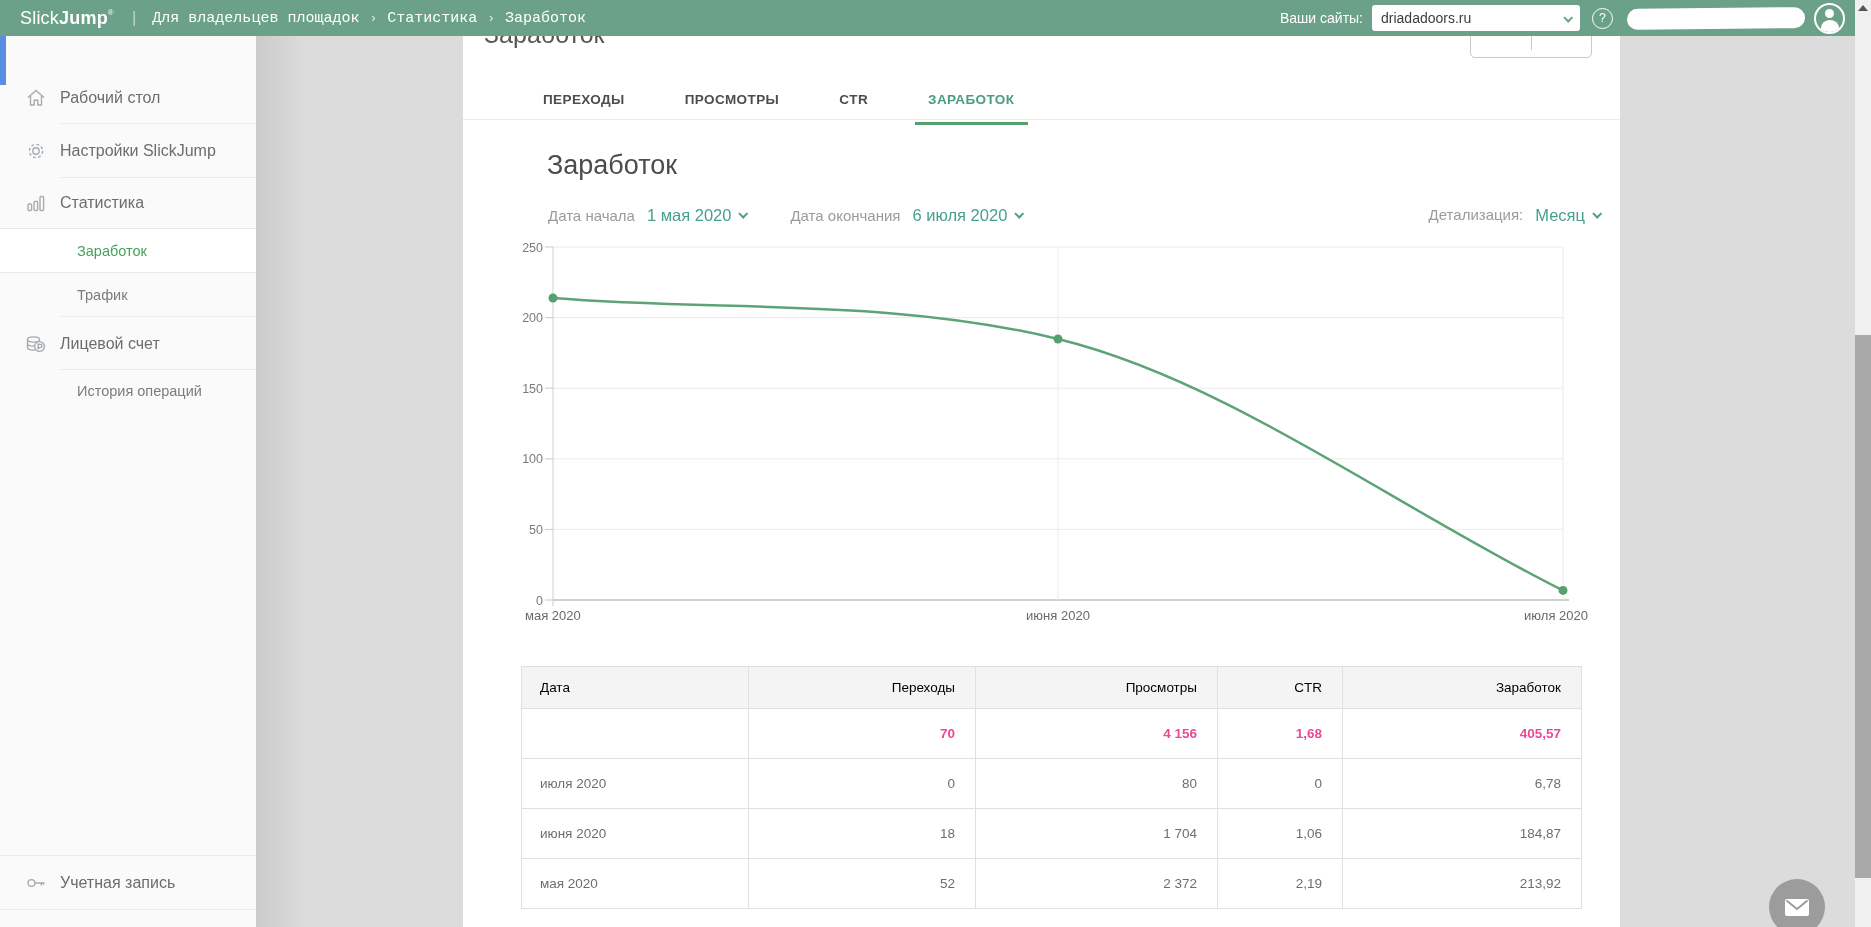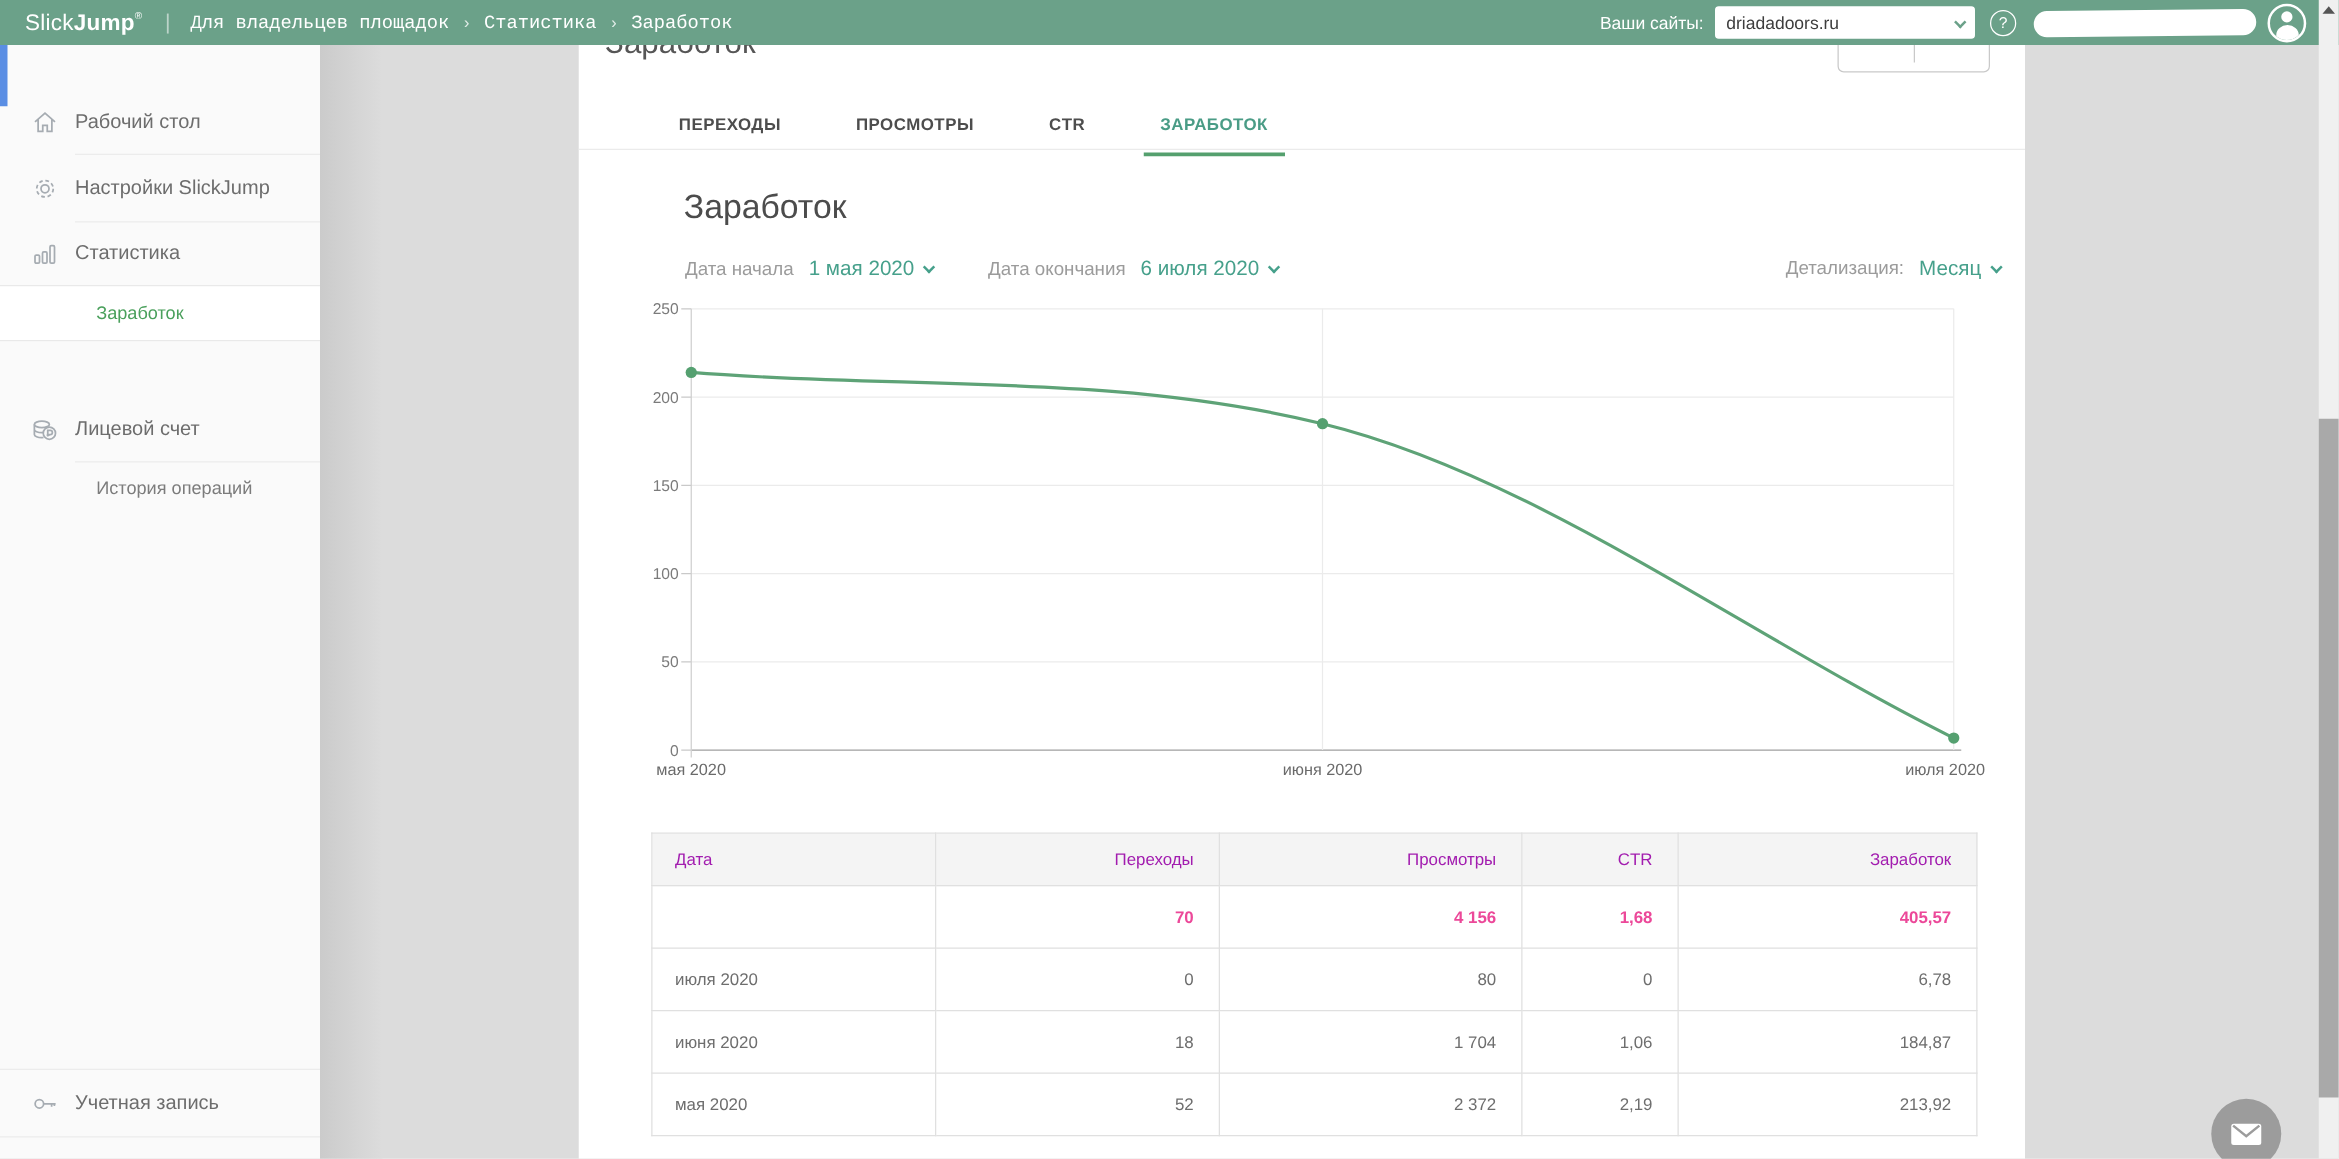--- a/index.html
+++ b/index.html
@@ -83,21 +83,21 @@
   .gap40 { width:44px; }
   .detail { position:absolute; right:20px; top:206px; display:flex; }
   #chart { position:absolute; left:42px; top:238px; }
   #chart text { font-family:"Liberation Sans", sans-serif; }
 
   
   .stats-table { position:absolute; left:58px; top:666px; width:1060px; border-collapse:collapse; table-layout:fixed;
                  font-size:13.5px; color:#6e6e6e; }
   .stats-table th, .stats-table td { border:1px solid #e0e0e0; height:50px; padding:0 20px 0 18px;
                  text-align:right; font-weight:400; white-space:nowrap; }
-  .stats-table th { background:#f4f4f4; color:#a21caf; height:42px; }
+  .stats-table th { background:#f4f4f4; color:#000000; height:42px; }
   .stats-table th:first-child, .stats-table td:first-child { text-align:left; }
   .stats-table tr.total td { font-weight:700; color:#ec4899; }
 
   
   .fab { position:absolute; left:1769px; top:879px; width:56px; height:56px; border-radius:50%;
          background:#9c9c9c; z-index:30; cursor:pointer; display:flex; align-items:center; justify-content:center; }
 </style>
 </head>
 <body>
 
@@ -157,20 +157,23 @@
       <svg viewBox="0 0 24 24" width="24" height="24">
           <rect x="4" y="13" width="3.6" height="6.5" rx="1"></rect>
           <rect x="10" y="10.5" width="3.6" height="9" rx="1"></rect>
           <rect x="16" y="5.5" width="3.6" height="14" rx="1"></rect>
         </svg>
     </span>
     <span class="sb-label">Статистика</span>
   </div>
   <div class="sb-item sb-sub i4 sb-active">
     <span class="sb-label">Заработок</span>
+  </div>
+  <div class="sb-item sb-sub i5 sep">
+    <span class="sb-label">Трафик</span>
   </div>
   <div class="sb-item i6 sep">
     <span class="icon">
       <svg viewBox="0 0 24 24" width="24" height="24">
           <ellipse cx="9.5" cy="7.5" rx="6" ry="2.6"></ellipse>
           <path d="M3.5 7.5 v4 c0 1.5 2.7 2.6 6 2.6 .5 0 1 0 1.4-.1 M3.5 11.5 v4 c0 1.5 2.7 2.6 6 2.6 .4 0 .9 0 1.3-.1"></path>
           <circle cx="15.5" cy="14.5" r="4.9" fill="#fafafa"></circle>
           <path d="M14.2 17.2 v-5 h2 a1.7 1.7 0 0 1 0 3.4 h-2 M13.3 16 h2.4"></path>
         </svg>
     </span>

